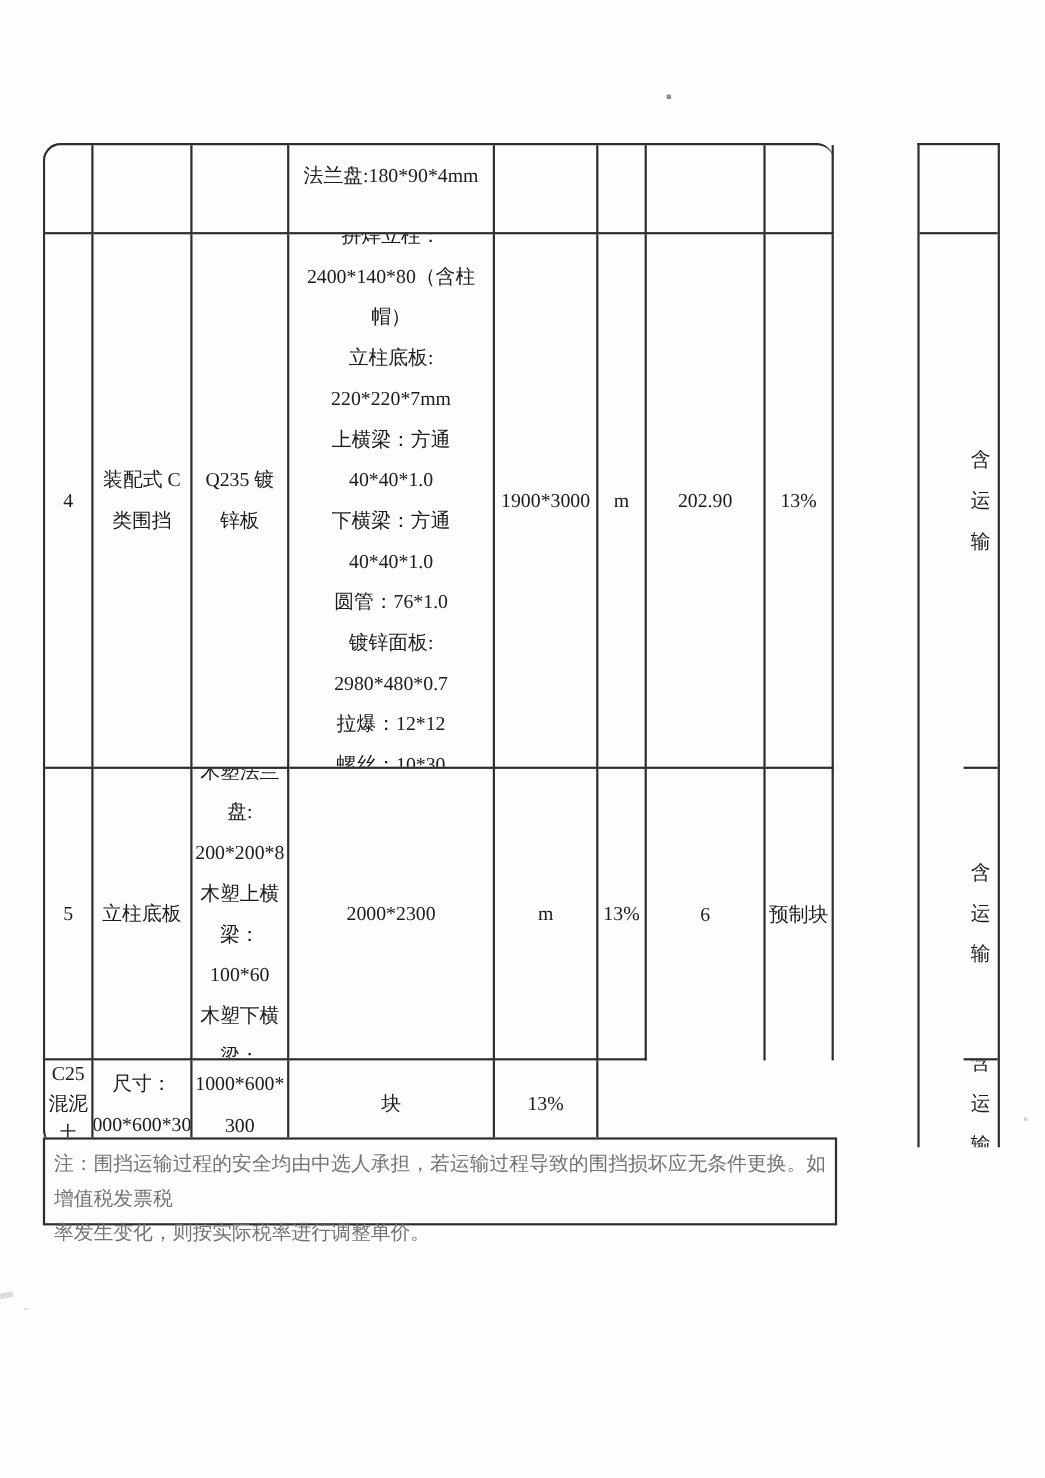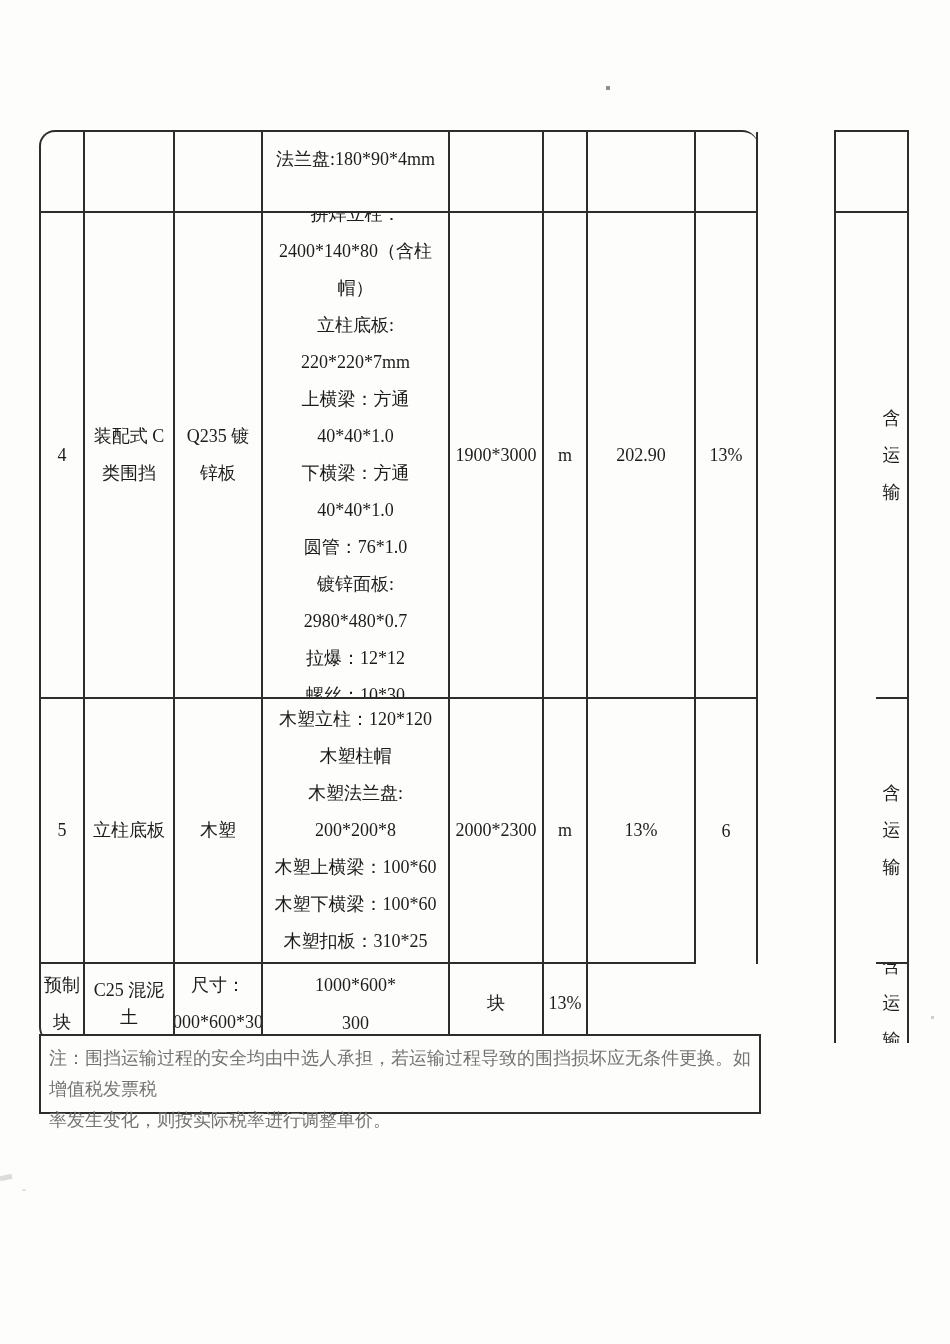--- a/index.html
+++ b/index.html
@@ -105,21 +105,20 @@
 2980*480*0.7
 拉爆：12*12
 螺丝：10*30</div>
     <div class="cell">1900*3000</div>
     <div class="cell">m</div>
     <div class="cell">202.90</div>
     <div class="cell">13%</div>
 
     <div class="cell">5</div>
     <div class="cell">立柱底板</div>
-    <div class="cell">木塑</div>
     <div class="cell">木塑立柱：120*120
 木塑柱帽
 木塑法兰盘:
 200*200*8
 木塑上横梁：100*60
 木塑下横梁：100*60
 木塑扣板：310*25</div>
     <div class="cell">2000*2300</div>
     <div class="cell">m</div>
     <div class="cell">13%</div>

